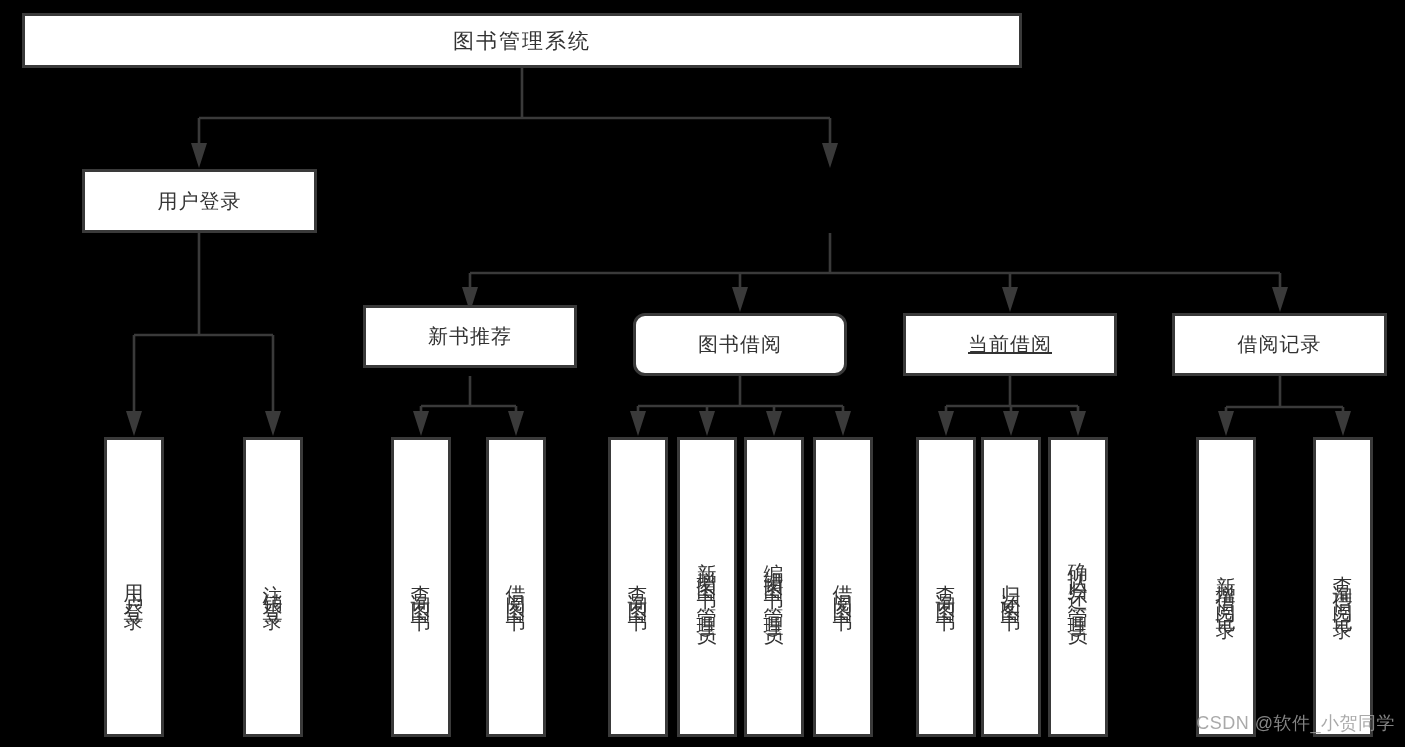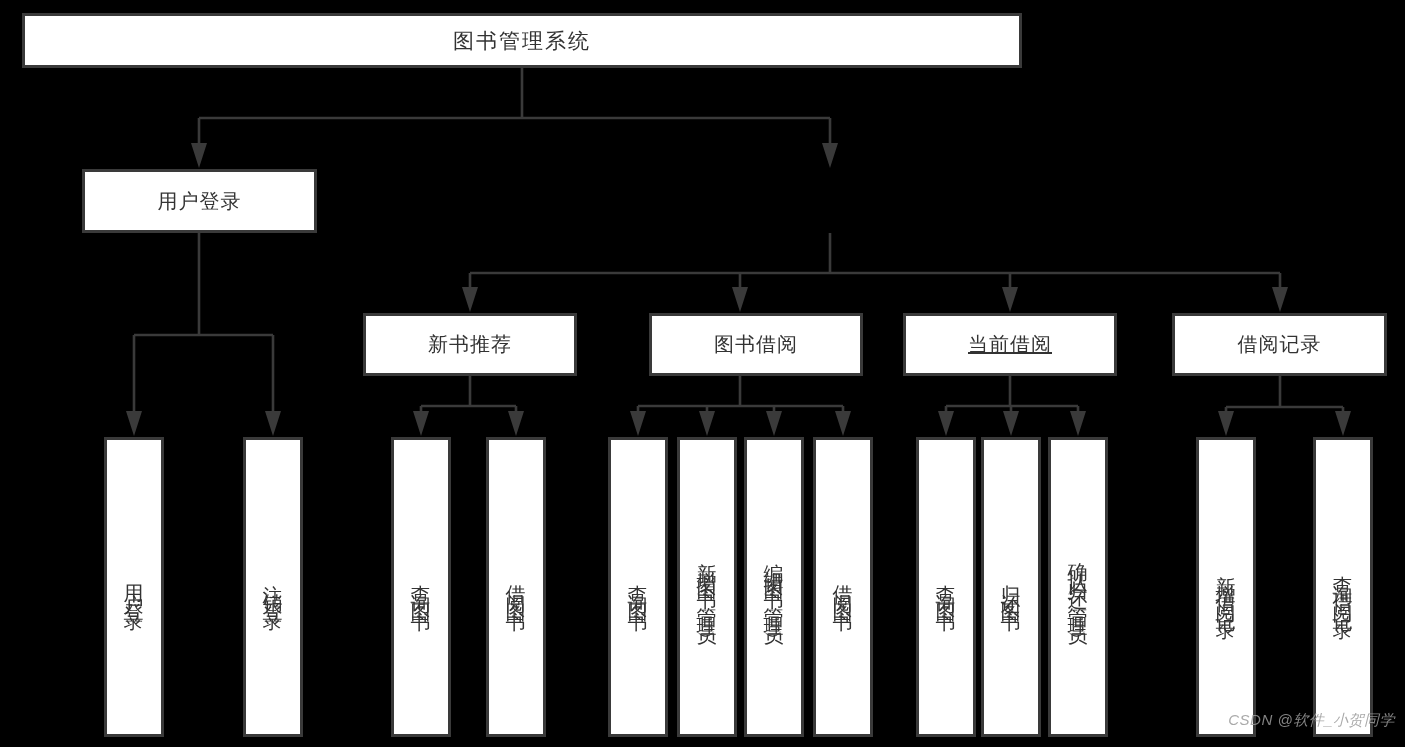--- a/index.html
+++ b/index.html
@@ -46,22 +46,22 @@
     line-height: 1;
     white-space: nowrap;
   }
 
   
   .n-root  { left: 22px;  top: 13px;  width: 1000px; height: 55px; }
   
   .n-l1a   { left: 82px;  top: 169px; width: 235px; height: 64px; }
   .n-l1b   { left: 712px; top: 169px; width: 235px; height: 64px; }
   
-  .n-l2a   { left: 363px;  top: 313px; width: 214px; height: 63px; text-align: center; }
-  .n-l2b   { left: 649px;  top: 313px; width: 214px; height: 63px; }
+  .n-l2a   { left: 363px;  top: 305px; width: 214px; height: 63px; text-align: center; }
+  .n-l2b   { left: 633px;  top: 313px; width: 214px; height: 63px; border-radius: 12px; }
   .n-l2c   { left: 903px;  top: 313px; width: 214px; height: 63px; text-decoration: underline; }
   .n-l2d   { left: 1172px; top: 313px; width: 215px; height: 63px; }
   
   .leaf { top: 437px; width: 60px; height: 300px; }
   .lf1  { left: 104px; }
   .lf2  { left: 243px; }
   .lf3  { left: 391px; }
   .lf4  { left: 486px; }
   .lf5  { left: 608px; }
   .lf6  { left: 677px; }
@@ -70,27 +70,26 @@
   .lf9  { left: 916px; }
   .lf10 { left: 981px; }
   .lf11 { left: 1048px; }
   .lf12 { left: 1196px; }
   .lf13 { left: 1313px; }
 
   .watermark {
     position: absolute;
     right: 10px;
     top: 711px;
-    font-size: 15px;
+    font-size: 18px;
     color: var(--wm, #9b9b9b);
     opacity: 0.85;
     z-index: 5;
     letter-spacing: 0.5px;
     white-space: nowrap;
-    font-style: italic;
   }
 </style>
 </head>
 <body>
 
 <div class="canvas">
 
   <svg class="connectors" viewBox="0 0 1405 747" xmlns="http://www.w3.org/2000/svg">
     <g>
       <path class="cline" d="M522 68 V118 M199 118 H830 M199 118 V144 M830 118 V144

